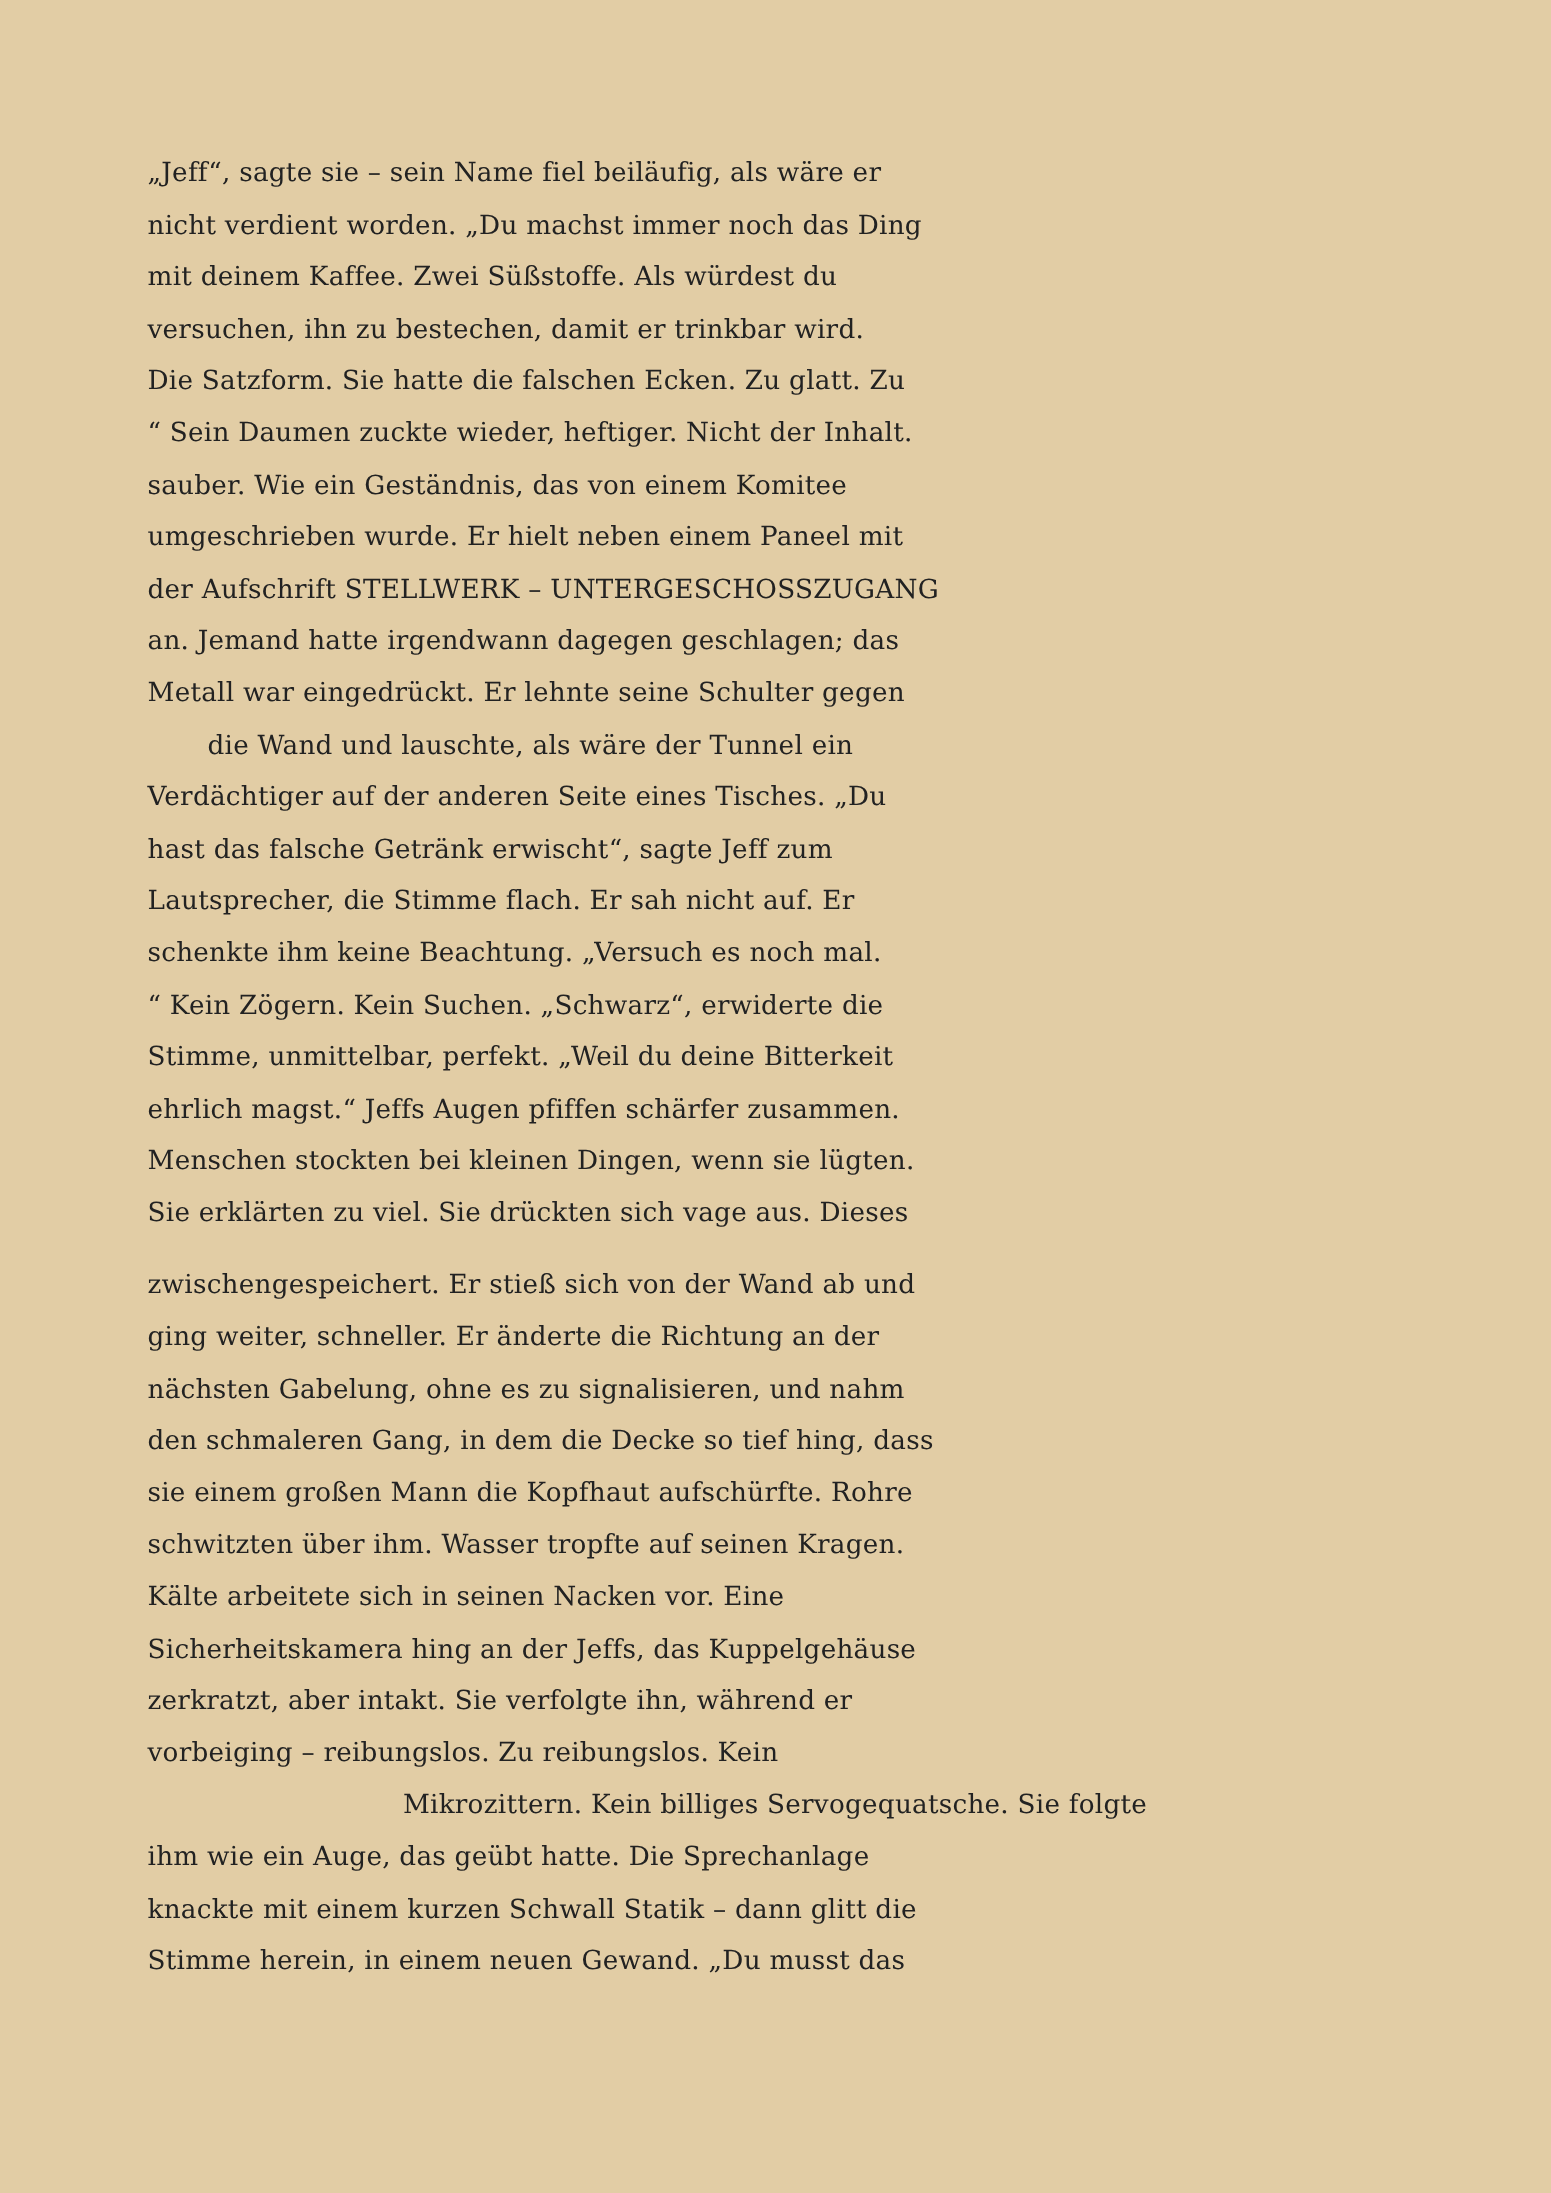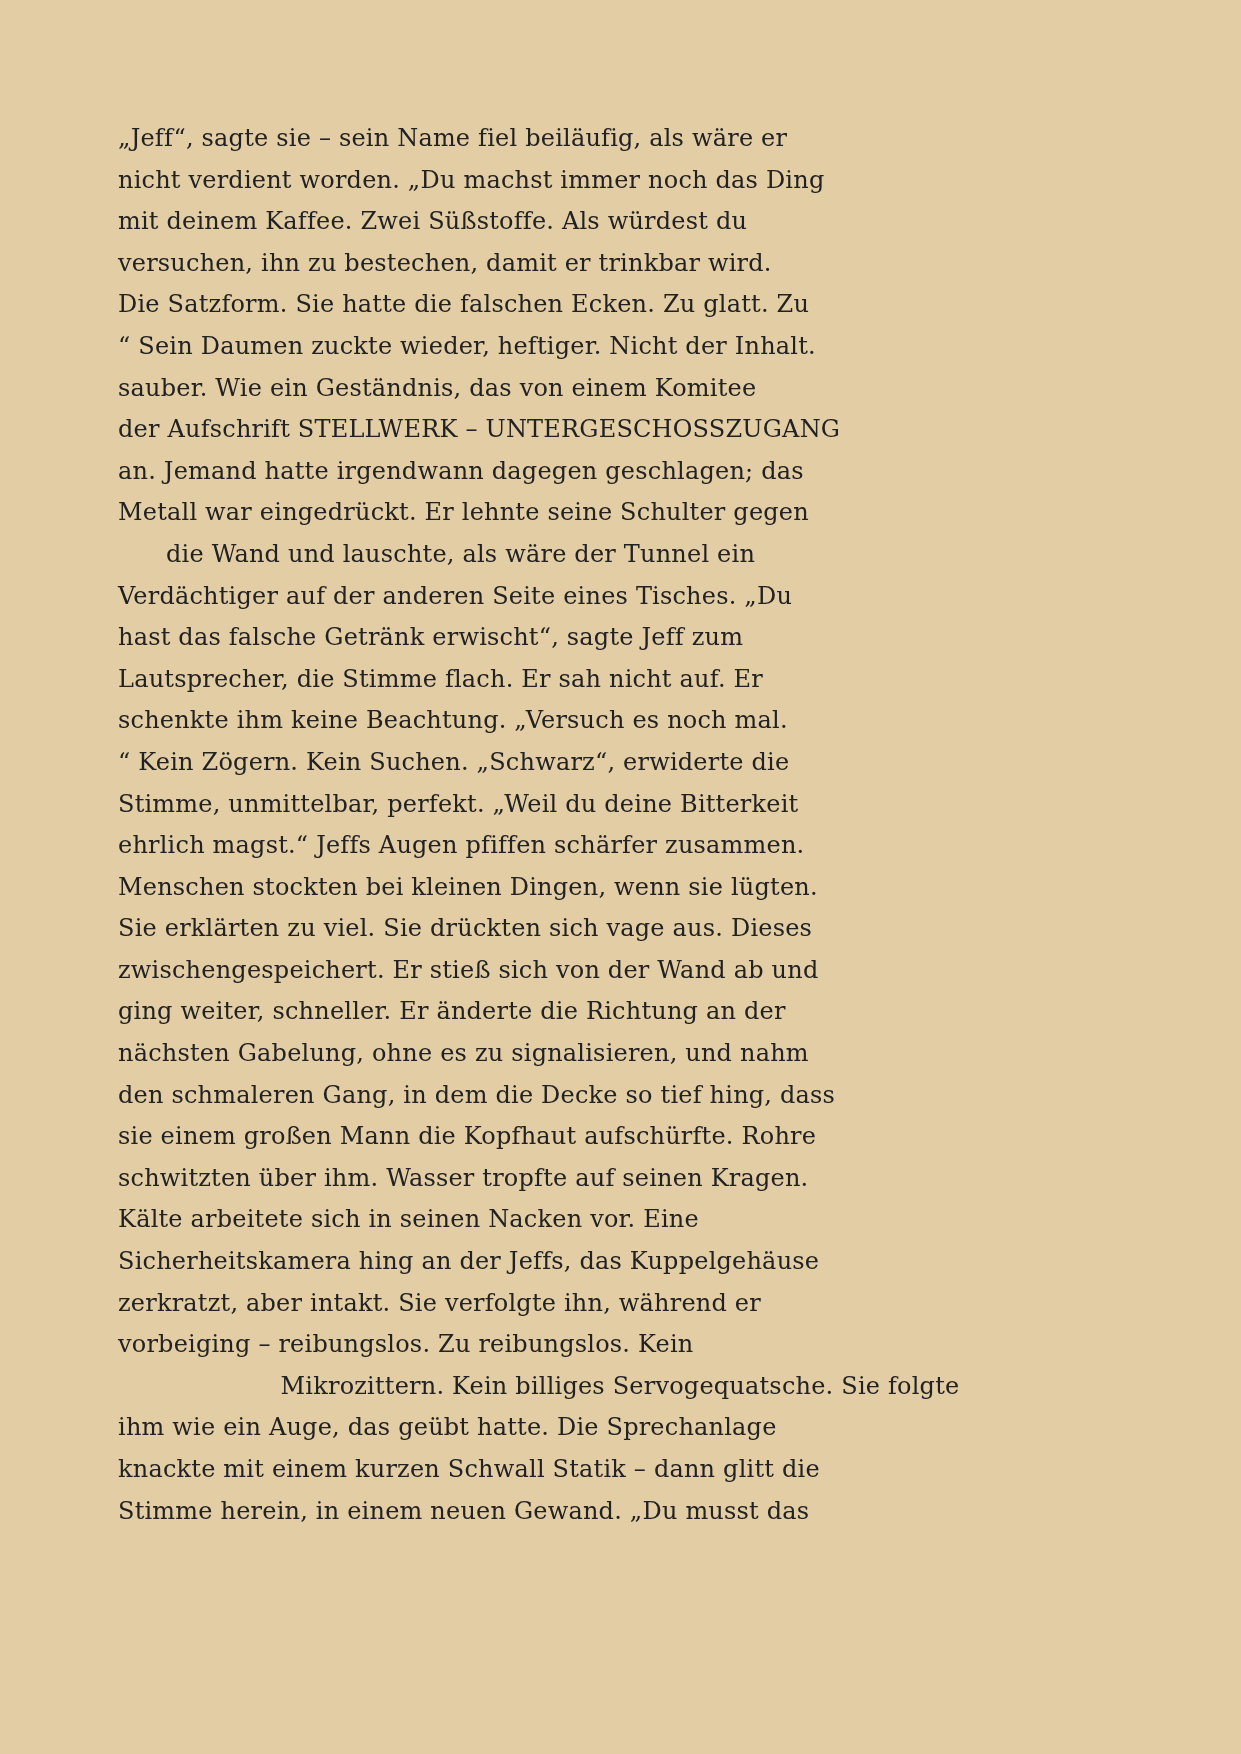--- a/index.html
+++ b/index.html
@@ -20,21 +20,21 @@
       width: 1241px;
       height: 1754px;
       background: #E2CDA5;
     }
     .text-block {
       position: absolute;
       left: 118px;
       top: 118px;
       width: 1004px;
       font-family: "DejaVu Serif", "Liberation Serif", serif;
-      font-size: 24px;
+      font-size: 21px;
       color: #222222;
       line-height: 41.6px;
       letter-spacing: 0.2px;
     }
     .line {
       display: block;
       height: 41.6px;
       white-space: nowrap;
       text-align: justify;
       text-align-last: justify;
@@ -47,34 +47,35 @@
 
 <div class="page" style="background: rgb(226, 205, 165);">
   <div class="text-block" style="color: rgb(34, 34, 34);">
     <span class="line" style="white-space: nowrap; word-spacing: 0px; text-align: left; text-align-last: auto;">„Jeff“, sagte sie – sein Name fiel beiläufig, als wäre er</span>
     <span class="line" style="white-space: nowrap; word-spacing: 0px; text-align: left; text-align-last: auto;">nicht verdient worden. „Du machst immer noch das Ding</span>
     <span class="line" style="white-space: nowrap; word-spacing: 0px; text-align: left; text-align-last: auto;">mit deinem Kaffee. Zwei Süßstoffe. Als würdest du</span>
     <span class="line" style="white-space: nowrap; word-spacing: 0px; text-align: left; text-align-last: auto;">versuchen, ihn zu bestechen, damit er trinkbar wird.</span>
     <span class="line" style="white-space: nowrap; word-spacing: 0px; text-align: left; text-align-last: auto;">Die Satzform. Sie hatte die falschen Ecken. Zu glatt. Zu</span>
     <span class="line" style="white-space: nowrap; word-spacing: 0px; text-align: left; text-align-last: auto;">“ Sein Daumen zuckte wieder, heftiger. Nicht der Inhalt.</span>
     <span class="line" style="white-space: nowrap; word-spacing: 0px; text-align: left; text-align-last: auto;">sauber. Wie ein Geständnis, das von einem Komitee</span>
+    <span class="line" style="white-space: nowrap; word-spacing: 0px; text-align: left; text-align-last: auto;">umgeschrieben wurde. Er hielt neben einem Paneel mit</span>
     <span class="line" style="white-space: nowrap; word-spacing: 0px; text-align: left; text-align-last: auto;">der Aufschrift STELLWERK – UNTERGESCHOSSZUGANG</span>
     <span class="line" style="white-space: nowrap; word-spacing: 0px; text-align: left; text-align-last: auto;">an. Jemand hatte irgendwann dagegen geschlagen; das</span>
     <span class="line" style="white-space: nowrap; word-spacing: 0px; text-align: left; text-align-last: auto;">Metall war eingedrückt. Er lehnte seine Schulter gegen</span>
     <span class="line" style="white-space: nowrap; word-spacing: 0px; text-align: left; text-align-last: auto; margin-left: 48px;">die Wand und lauschte, als wäre der Tunnel ein</span>
     <span class="line" style="white-space: nowrap; word-spacing: 0px; text-align: left; text-align-last: auto;">Verdächtiger auf der anderen Seite eines Tisches. „Du</span>
     <span class="line" style="white-space: nowrap; word-spacing: 0px; text-align: left; text-align-last: auto;">hast das falsche Getränk erwischt“, sagte Jeff zum</span>
     <span class="line" style="white-space: nowrap; word-spacing: 0px; text-align: left; text-align-last: auto;">Lautsprecher, die Stimme flach. Er sah nicht auf. Er</span>
     <span class="line" style="white-space: nowrap; word-spacing: 0px; text-align: left; text-align-last: auto;">schenkte ihm keine Beachtung. „Versuch es noch mal.</span>
     <span class="line" style="white-space: nowrap; word-spacing: 0px; text-align: left; text-align-last: auto;">“ Kein Zögern. Kein Suchen. „Schwarz“, erwiderte die</span>
     <span class="line" style="white-space: nowrap; word-spacing: 0px; text-align: left; text-align-last: auto;">Stimme, unmittelbar, perfekt. „Weil du deine Bitterkeit</span>
     <span class="line" style="white-space: nowrap; word-spacing: 0px; text-align: left; text-align-last: auto;">ehrlich magst.“ Jeffs Augen pfiffen schärfer zusammen.</span>
     <span class="line" style="white-space: nowrap; word-spacing: 0px; text-align: left; text-align-last: auto;">Menschen stockten bei kleinen Dingen, wenn sie lügten.</span>
     <span class="line" style="white-space: nowrap; word-spacing: 0px; text-align: left; text-align-last: auto;">Sie erklärten zu viel. Sie drückten sich vage aus. Dieses</span>
-    <span class="line" style="white-space: nowrap; word-spacing: 0px; text-align: left; text-align-last: auto;">zwischengespeichert. Er stieß sich von der Wand ab und</span>
+    <span class="line" style="white-space: nowrap; word-spacing: 0px; text-align: left; text-align-last: auto; margin-top: 16px;">zwischengespeichert. Er stieß sich von der Wand ab und</span>
     <span class="line" style="white-space: nowrap; word-spacing: 0px; text-align: left; text-align-last: auto;">ging weiter, schneller. Er änderte die Richtung an der</span>
     <span class="line" style="white-space: nowrap; word-spacing: 0px; text-align: left; text-align-last: auto;">nächsten Gabelung, ohne es zu signalisieren, und nahm</span>
     <span class="line" style="white-space: nowrap; word-spacing: 0px; text-align: left; text-align-last: auto;">den schmaleren Gang, in dem die Decke so tief hing, dass</span>
     <span class="line" style="white-space: nowrap; word-spacing: 0px; text-align: left; text-align-last: auto;">sie einem großen Mann die Kopfhaut aufschürfte. Rohre</span>
     <span class="line" style="white-space: nowrap; word-spacing: 0px; text-align: left; text-align-last: auto;">schwitzten über ihm. Wasser tropfte auf seinen Kragen.</span>
     <span class="line" style="white-space: nowrap; word-spacing: 0px; text-align: left; text-align-last: auto;">Kälte arbeitete sich in seinen Nacken vor. Eine</span>
     <span class="line" style="white-space: nowrap; word-spacing: 0px; text-align: left; text-align-last: auto;">Sicherheitskamera hing an der Jeffs, das Kuppelgehäuse</span>
     <span class="line" style="white-space: nowrap; word-spacing: 0px; text-align: left; text-align-last: auto;">zerkratzt, aber intakt. Sie verfolgte ihn, während er</span>
     <span class="line" style="white-space: nowrap; word-spacing: 0px; text-align: left; text-align-last: auto;">vorbeiging – reibungslos. Zu reibungslos. Kein</span>
     <span class="line" style="white-space: nowrap; word-spacing: 0px; text-align: center; text-align-last: auto;">Mikrozittern. Kein billiges Servogequatsche. Sie folgte</span>

